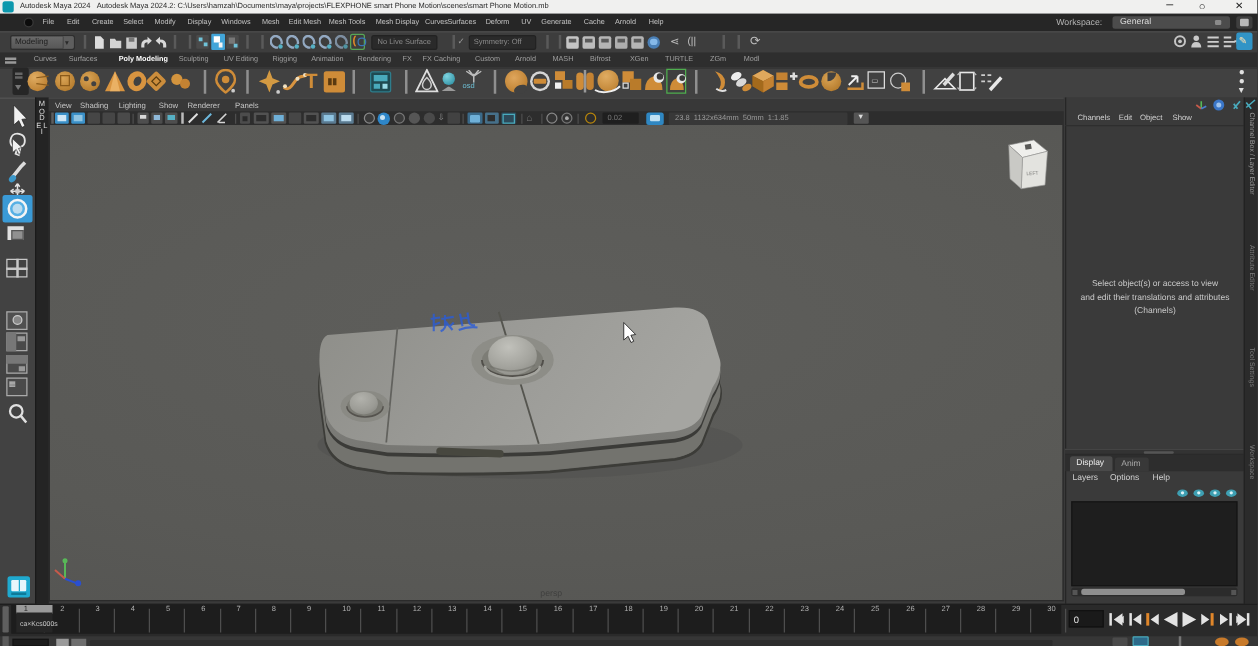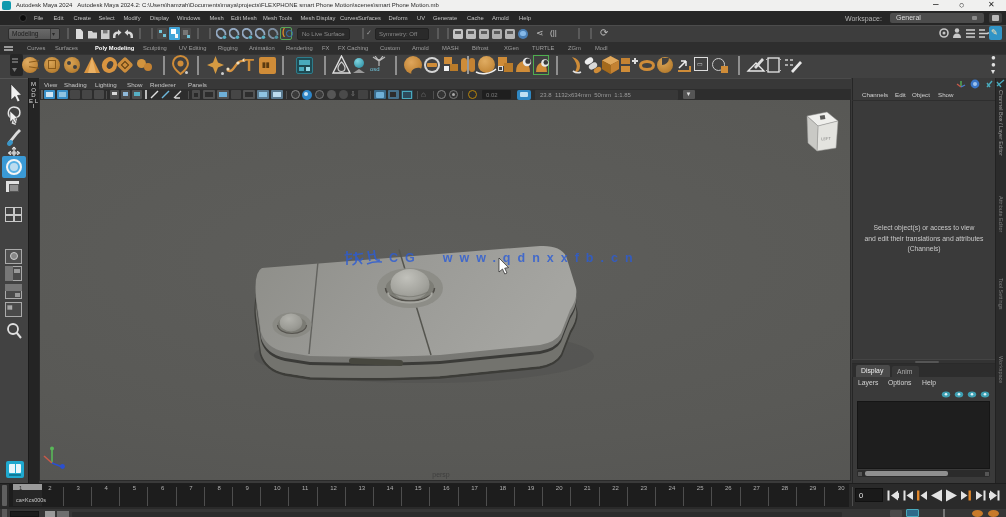--- a/index.html
+++ b/index.html
@@ -472,21 +472,20 @@
 <text x="441" y="477" font-size="7" fill="#3f3f3e" font-family="Liberation Sans" text-anchor="middle">persp</text>
 
 <path d="M 499,258 L 499,272 L 502.5,269 L 504.8,274 L 507,273 L 504.7,268.2 L 508.5,267.6 Z" fill="#fff" stroke="#222" stroke-width="0.7"></path>
 </svg>
 <svg class="t" style="left:344px;top:249px;opacity:0.8;" width="44" height="18" viewBox="0 0 44 18">
 <g stroke="#2b5cd6" stroke-width="1.7" fill="none">
 <path d="M3,2 L3,16 M0.5,6 L8,5 M3,11 L8,9 M12,3 L12,12 M9,6 L19,4.5 M13,8 C13,12 11,15 8.5,16 M13,9 L18,15 M16,12 L19,9"></path>
 <path d="M25,6 L31,5 M24,2 L26,12 M30,1 L31,8 Q32,12 36,11 M23,15 Q30,12 38,13"></path>
 </g>
     </svg>
-<div class="t" style="left:389px;top:250.5px;font-size:12.5px;font-weight:bold;color:#2b5cd6;opacity:0.8;letter-spacing:7px;">CG&nbsp;&nbsp;www.qdnxxfb.cn</div>
 <div style="position:absolute;left:852px;top:78px;width:154px;height:405px;background:#3a3a3a;border-left:1px solid #262626;"></div>
 <svg style="position:absolute;left:956px;top:79px;" width="38" height="10" viewBox="0 0 38 10">
 <g stroke-width="1.3" fill="none">
 <path d="M5,8 L5,2" stroke="#58b858"></path>
         <path d="M5,8 L1,5" stroke="#c85a4a"></path>
         <path d="M5,8 L9,6" stroke="#4a7fd0"></path>
 </g>
 <circle cx="19" cy="5" r="4.4" fill="#3a76c8"></circle>
       <circle cx="19" cy="5" r="2" fill="#9fc3ee"></circle>
 <path d="M31,8 L36,2 M31,4 L34,8" stroke="#49aabc" stroke-width="1.4"></path>

